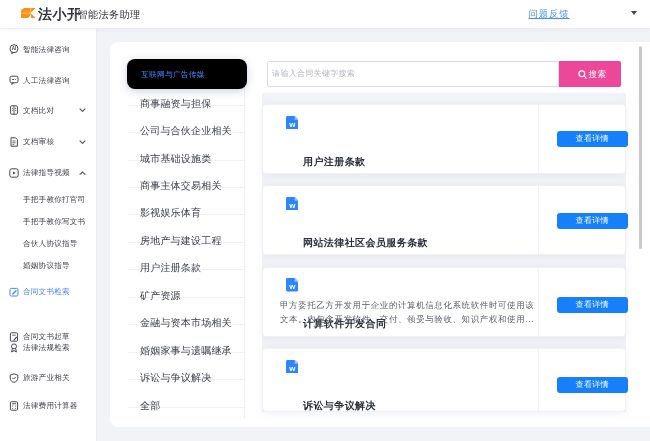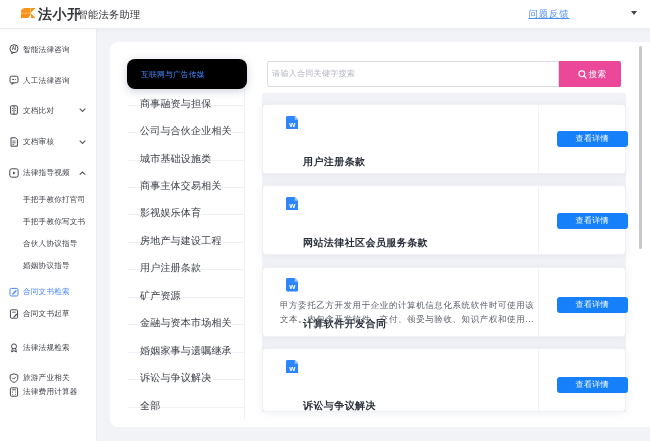--- a/index.html
+++ b/index.html
@@ -203,21 +203,21 @@
   <div class="srow" style="top:226.3px">
       <div class="txt">婚姻协议指导</div>
     </div>
   <div class="srow blue" style="top:252.6px">
     <svg width="10" height="10" viewBox="0 0 10 10">
         <rect x="1" y="1.4" width="8" height="7.6" rx="1.4" fill="none" stroke="#4a86fa" stroke-width="1"></rect>
         <path d="M3.4 6.6 L6.9 3.1 L7.9 4.1 L4.4 7.6 L3.2 7.8 Z" fill="#4a86fa" stroke="none"></path>
       </svg>
     <div class="txt">合同文书检索</div>
   </div>
-  <div class="srow" style="top:275px">
+  <div class="srow" style="top:298px">
     <svg width="10" height="10" viewBox="0 0 10 10">
         <rect x="1.4" y="0.8" width="7.2" height="8.4" rx="1" fill="none" stroke="#45484e" stroke-width="1"></rect>
         <line x1="3.2" y1="3.2" x2="6.8" y2="3.2" stroke="#45484e" stroke-width=".8"></line>
         <path d="M4.6 7.4 L7.4 4.6 L8.2 5.4 L5.4 8.2 L4.3 8.4 Z" fill="#45484e"></path>
       </svg>
     <div class="txt">合同文书起草</div>
   </div>
   <div class="srow" style="top:309px">
     <svg width="10" height="10" viewBox="0 0 10 10">
         <circle cx="5" cy="3.4" r="2.5" fill="none" stroke="#45484e" stroke-width="1"></circle>
@@ -225,21 +225,21 @@
       </svg>
     <div class="txt">法律法规检索</div>
   </div>
   <div class="srow" style="top:338.5px">
     <svg width="10" height="10" viewBox="0 0 10 10">
         <path d="M5 0.8 L8.8 2.2 V5.2 C8.8 7.4 7.2 8.8 5 9.4 C2.8 8.8 1.2 7.4 1.2 5.2 V2.2 Z" fill="none" stroke="#45484e" stroke-width="1"></path>
         <polyline points="3.4,4.9 4.6,6.1 6.8,3.9" fill="none" stroke="#45484e" stroke-width="1"></polyline>
       </svg>
     <div class="txt">旅游产业相关</div>
   </div>
-  <div class="srow" style="top:353px">
+  <div class="srow" style="top:367px">
     <svg width="10" height="10" viewBox="0 0 10 10">
         <rect x="1.4" y="0.8" width="7.2" height="8.4" rx="1" fill="none" stroke="#45484e" stroke-width="1"></rect>
         <line x1="3" y1="2.8" x2="7" y2="2.8" stroke="#45484e" stroke-width=".9"></line>
         <circle cx="3.6" cy="5" r=".5" fill="#45484e"></circle>
         <circle cx="6.4" cy="5" r=".5" fill="#45484e"></circle>
         <circle cx="3.6" cy="7.2" r=".5" fill="#45484e"></circle>
         <circle cx="6.4" cy="7.2" r=".5" fill="#45484e"></circle>
       </svg>
     <div class="txt">法律费用计算器</div>
   </div>

